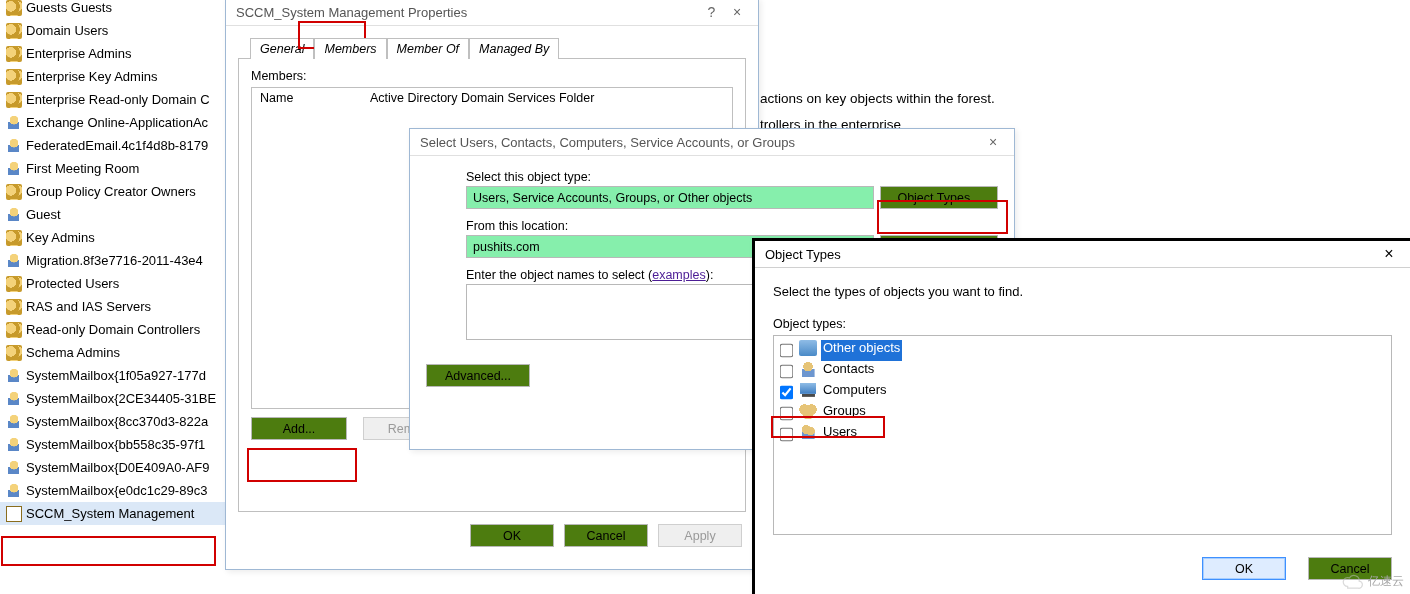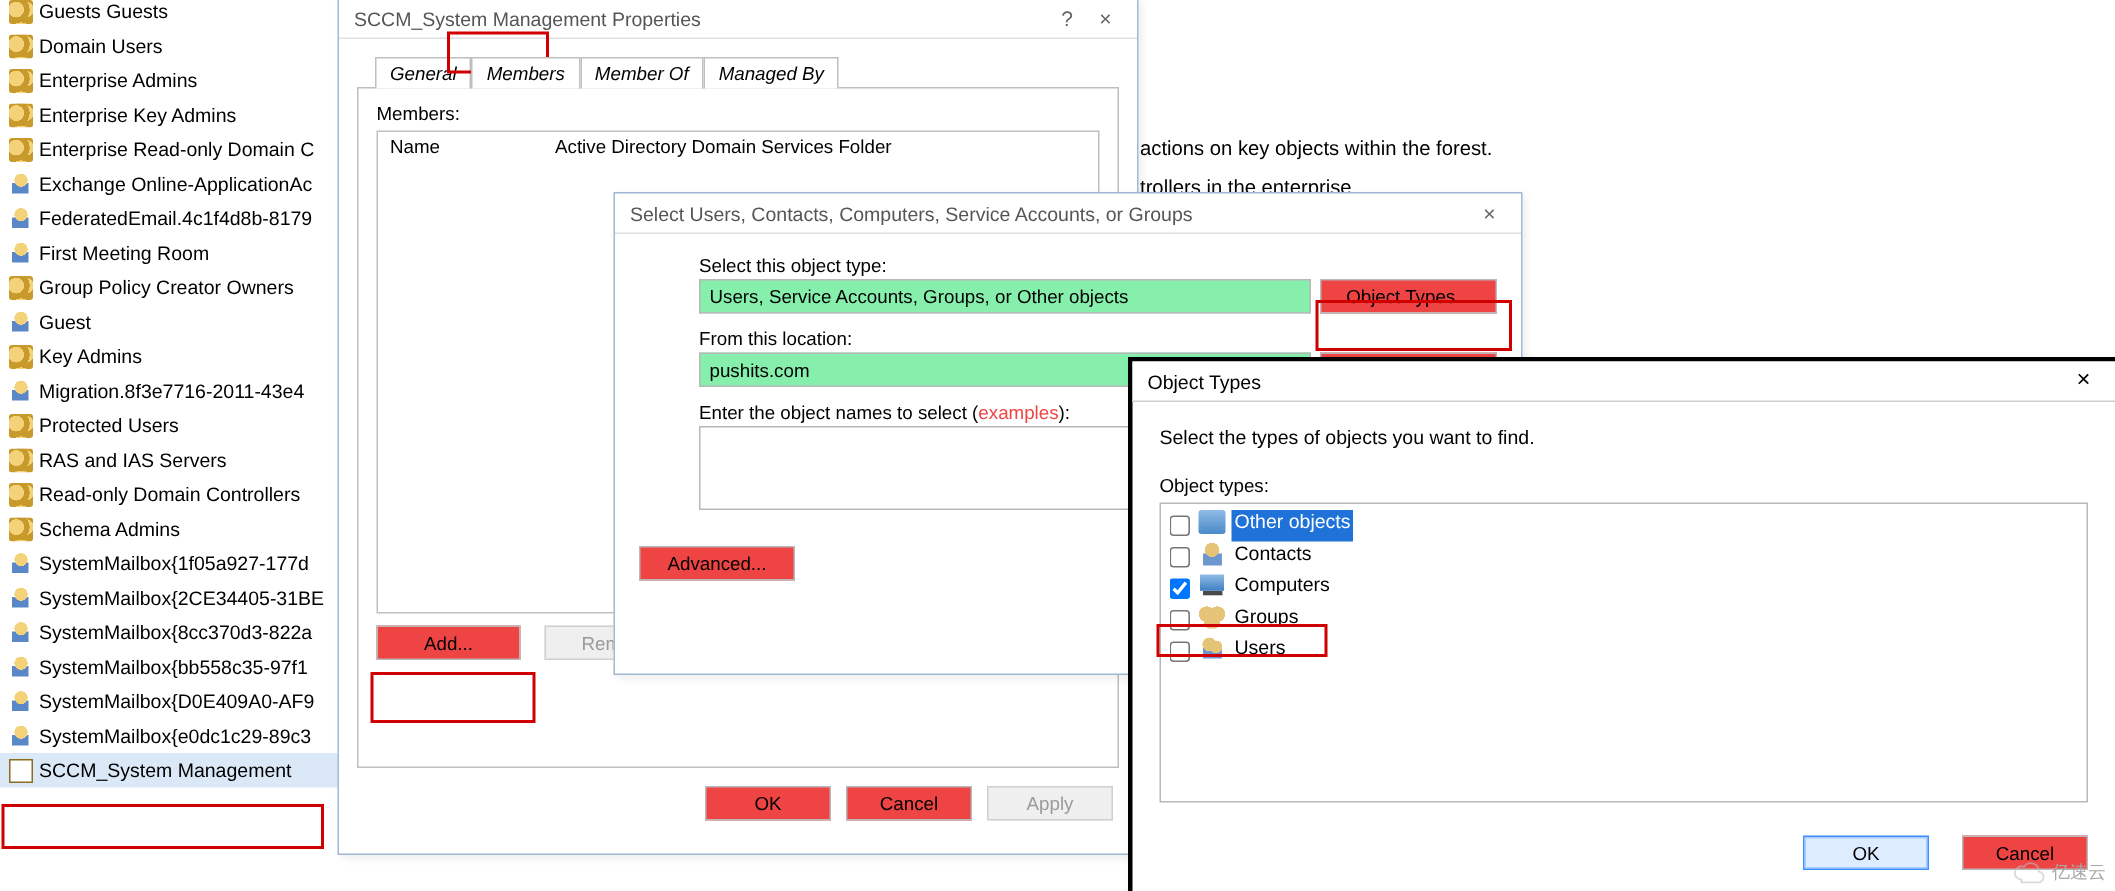--- a/index.html
+++ b/index.html
@@ -14,26 +14,26 @@
             radial-gradient(circle at 70% 40%, #f4d27a 35%, #c79a2b 36% 60%, transparent 61%),
             radial-gradient(circle at 50% 70%, #f4d27a 40%, #c79a2b 41% 65%, transparent 66%);border-radius:2px;}
   .ic-user{background:radial-gradient(circle at 50% 32%, #f4d27a 32%, transparent 33%),
            linear-gradient(#5a87c7,#5a87c7);background-size:100% 100%,70% 45%;background-position:center,center 90%;background-repeat:no-repeat;border-radius:2px;}
   .ic-ou{background:#fff;border:1px solid #8a6d1e;box-sizing:border-box;}
   
   .win{position:absolute;background:#fff;border:1px solid #9fb8d4;box-shadow:2px 2px 6px rgba(0,0,0,.08);}
   .win .titlebar{display:flex;align-items:center;justify-content:space-between;height:26px;padding:0 10px;color:#555;border-bottom:1px solid #e0e0e0;font-size:13px;}
   .win .titlebar .ttl{flex:1;}
   .win .titlebar .ctls span{display:inline-block;width:22px;text-align:center;color:#666;font-size:14px;}
-  .btn{display:inline-flex;align-items:center;justify-content:center;height:23px;padding:0 10px;background:#ef4444;border:1px solid #b8b8b8;font-size:12.5px;min-width:74px;box-sizing:border-box;}
+  .btn{display:inline-flex;align-items:center;justify-content:center;height:23px;padding:0 10px;background:#4d7c0f;border:1px solid #b8b8b8;font-size:12.5px;min-width:74px;box-sizing:border-box;}
   .btn.disabled{color:#9a9a9a;background:#efefef;border-color:#cfcfcf;}
   .btn.primary{background:#deecff;border:1px solid #3e90ff;box-shadow:inset 0 0 0 1px #a7ceff;}
   .field{height:21px;border:1px solid #b8b8b8;background:#86efac;padding:0 6px;display:flex;align-items:center;font-size:12.5px;}
   .label{font-size:12.5px;margin-bottom:2px;}
-  .link{color:#ef4444;}
+  .link{color:#4c1d95;text-decoration:underline;}
   .redbox{border:2px solid #d10000;position:absolute;pointer-events:none;}
   
   .props{left:225px;top:-2px;width:532px;height:570px;}
   .tabs{display:flex;align-items:flex-end;height:28px;padding-left:24px;gap:0;margin-top:4px;}
   .tab{padding:3px 9px;border:1px solid #bfbfbf;border-bottom:none;background:#fff;font-size:12.5px;position:relative;top:1px;font-style:italic;}
   .tab.active{background:#fff;z-index:2;}
   .tab:not(.active){background:#fff;}
   .tabpanel{border:1px solid #bfbfbf;margin:0 12px 12px 12px;padding:10px 12px 12px 12px;height:430px;}
   .members-list{border:1px solid #bfbfbf;height:320px;margin-top:4px;}
   .members-head{display:flex;padding:3px 8px;font-size:12.5px;}

